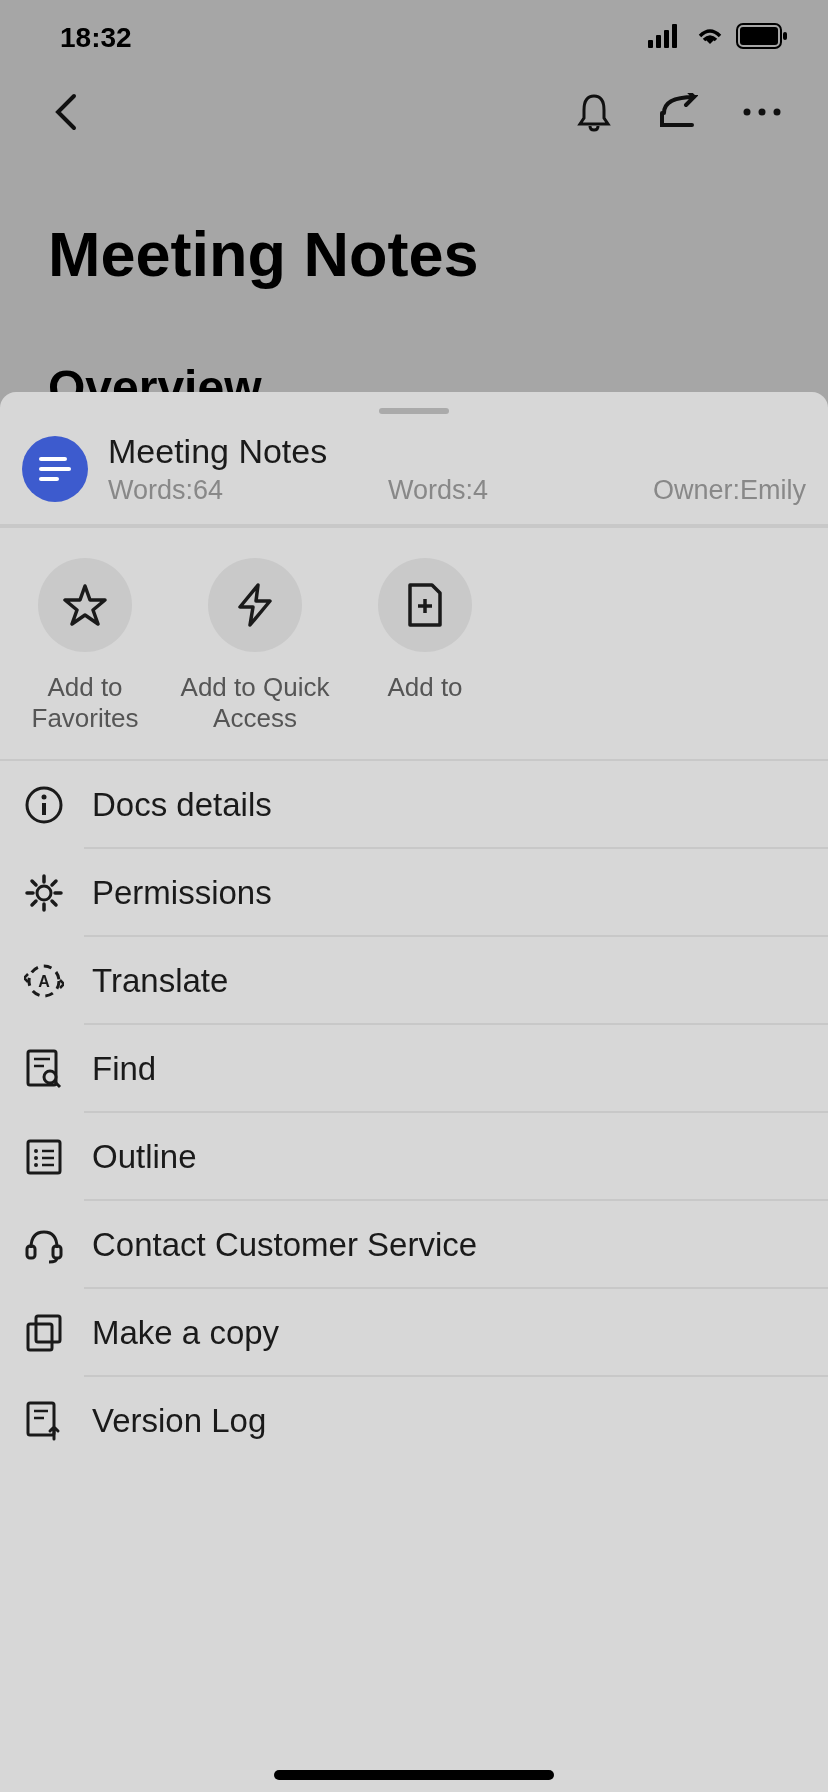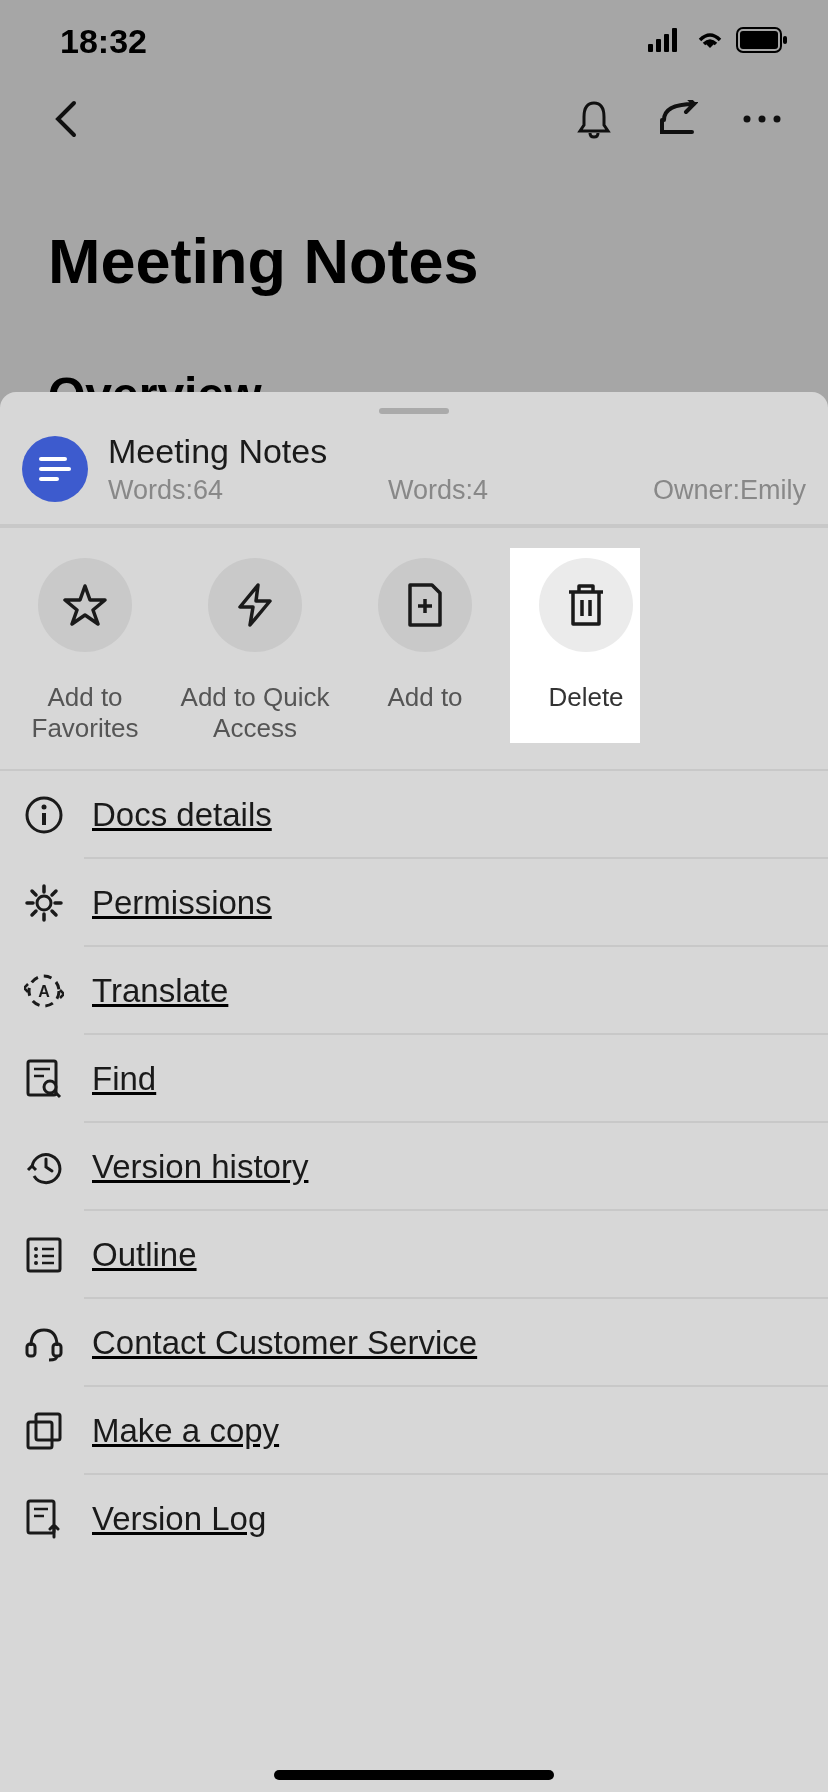--- a/index.html
+++ b/index.html
@@ -28,21 +28,21 @@
     }
     
     .status-bar {
       display: flex;
       justify-content: space-between;
       align-items: center;
       padding: 22px 40px 12px 60px;
     }
     
     .status-time {
-      font-size: 34px;
+      font-size: 28px;
       font-weight: 600;
       color: #000;
     }
     
     .status-icons {
       display: flex;
       gap: 10px;
       align-items: center;
     }
     
@@ -164,21 +164,21 @@
       display: flex;
       padding: 30px 0 25px 0;
       overflow: visible;
     }
     
     .action-item {
       flex: 0 0 170px;
       display: flex;
       flex-direction: column;
       align-items: center;
-      gap: 30px;
+      gap: 20px;
     }
     
     .action-circle {
       width: 94px;
       height: 94px;
       background: #c9c9c9;
       border-radius: 50%;
       display: flex;
       align-items: center;
       justify-content: center;
@@ -217,21 +217,20 @@
     .menu-list {
       padding: 0;
     }
     
     .menu-item {
       display: flex;
       align-items: center;
       gap: 28px;
       padding: 24px 24px;
       position: relative;
-      text-decoration: underline;
     }
     
     .menu-item::after {
       content: '';
       position: absolute;
       bottom: 0;
       left: 84px;
       right: 0;
       height: 2px;
       background: #c8c8c8;
@@ -380,28 +379,20 @@
 
     <div class="action-item">
       <div class="action-circle">
         <svg width="38" height="44" viewBox="0 0 38 44">
           <path d="M4 2 L26 2 L34 10 L34 42 L4 42 Z M19 16 L19 30 M12 23 L26 23" stroke="#1a1a1a" stroke-width="3.5" fill="none" stroke-linejoin="round"></path>
         </svg>
       </div>
       <div class="action-label">Add to</div>
     </div>
 
-    <div class="action-item highlighted">
-      <div class="action-circle">
-        <svg width="38" height="42" viewBox="0 0 38 42">
-          <path d="M2 8 L36 8 M12 8 L12 2 L26 2 L26 8 M6 8 L6 40 L32 40 L32 8 M15 16 L15 32 M23 16 L23 32" stroke="#1a1a1a" stroke-width="3.5" fill="none" stroke-linejoin="round"></path>
-        </svg>
-      </div>
-      <div class="action-label">Delete</div>
-    </div>
   </div>
 
   <div class="divider-line"></div>
 
   <div class="menu-list">
     <div class="menu-item">
       <div class="menu-icon">
         <svg width="38" height="38" viewBox="0 0 38 38">
           <circle cx="19" cy="19" r="17" stroke="#1a1a1a" stroke-width="3" fill="none"></circle>
           <circle cx="19" cy="11" r="2.5" fill="#1a1a1a"></circle>
@@ -438,30 +429,20 @@
           <rect x="2" y="2" width="28" height="34" stroke="#1a1a1a" stroke-width="3" fill="none" rx="2"></rect>
           <line x1="8" y1="10" x2="24" y2="10" stroke="#1a1a1a" stroke-width="2.5"></line>
           <line x1="8" y1="17" x2="18" y2="17" stroke="#1a1a1a" stroke-width="2.5"></line>
           <circle cx="24" cy="28" r="6" stroke="#1a1a1a" stroke-width="3" fill="#d7d7d7"></circle>
           <line x1="29" y1="33" x2="34" y2="38" stroke="#1a1a1a" stroke-width="3"></line>
         </svg>
       </div>
       <div class="menu-label">Find</div>
     </div>
 
-    <div class="menu-item">
-      <div class="menu-icon">
-        <svg width="40" height="38" viewBox="0 0 40 38">
-          <path d="M8 19 A 14 14 0 1 1 10 28" stroke="#1a1a1a" stroke-width="3" fill="none"></path>
-          <path d="M4 22 L8 18 L12 22" stroke="#1a1a1a" stroke-width="3" fill="none"></path>
-          <path d="M22 11 L22 19 L28 23" stroke="#1a1a1a" stroke-width="3" fill="none" stroke-linecap="round"></path>
-        </svg>
-      </div>
-      <div class="menu-label">Version history</div>
-    </div>
 
     <div class="menu-item">
       <div class="menu-icon">
         <svg width="36" height="36" viewBox="0 0 36 36">
           <rect x="2" y="2" width="32" height="32" stroke="#1a1a1a" stroke-width="3" fill="none" rx="2"></rect>
           <circle cx="10" cy="12" r="2" fill="#1a1a1a"></circle>
           <line x1="16" y1="12" x2="28" y2="12" stroke="#1a1a1a" stroke-width="2.5"></line>
           <circle cx="10" cy="19" r="2" fill="#1a1a1a"></circle>
           <line x1="16" y1="19" x2="28" y2="19" stroke="#1a1a1a" stroke-width="2.5"></line>
           <circle cx="10" cy="26" r="2" fill="#1a1a1a"></circle>

